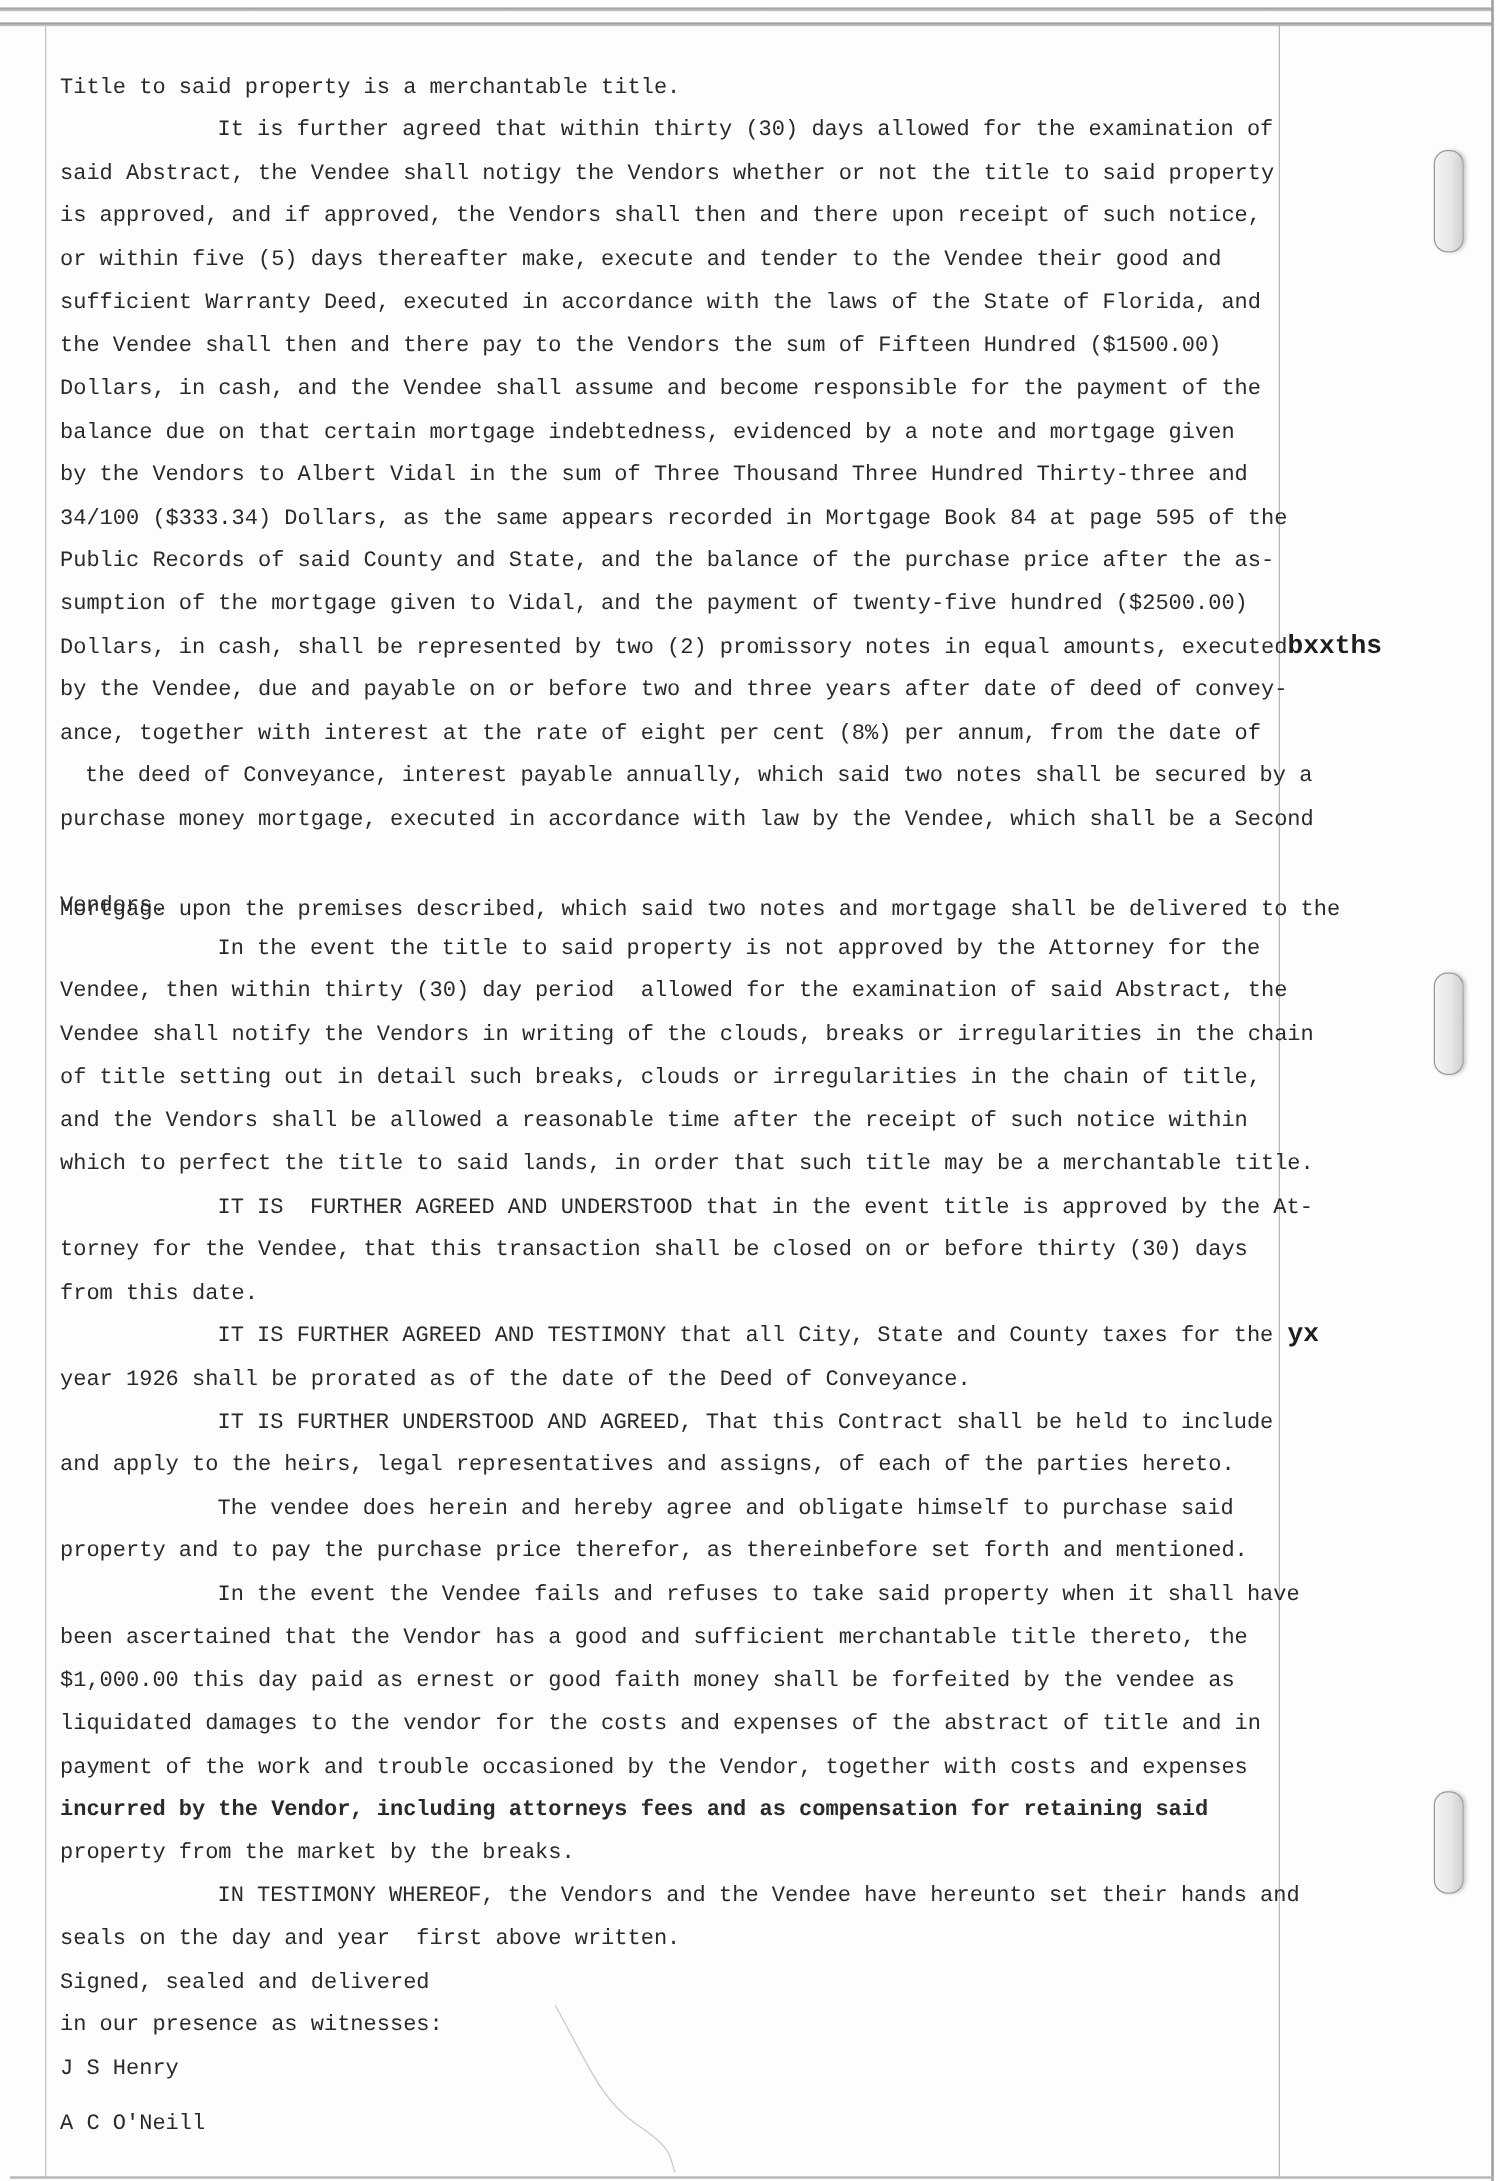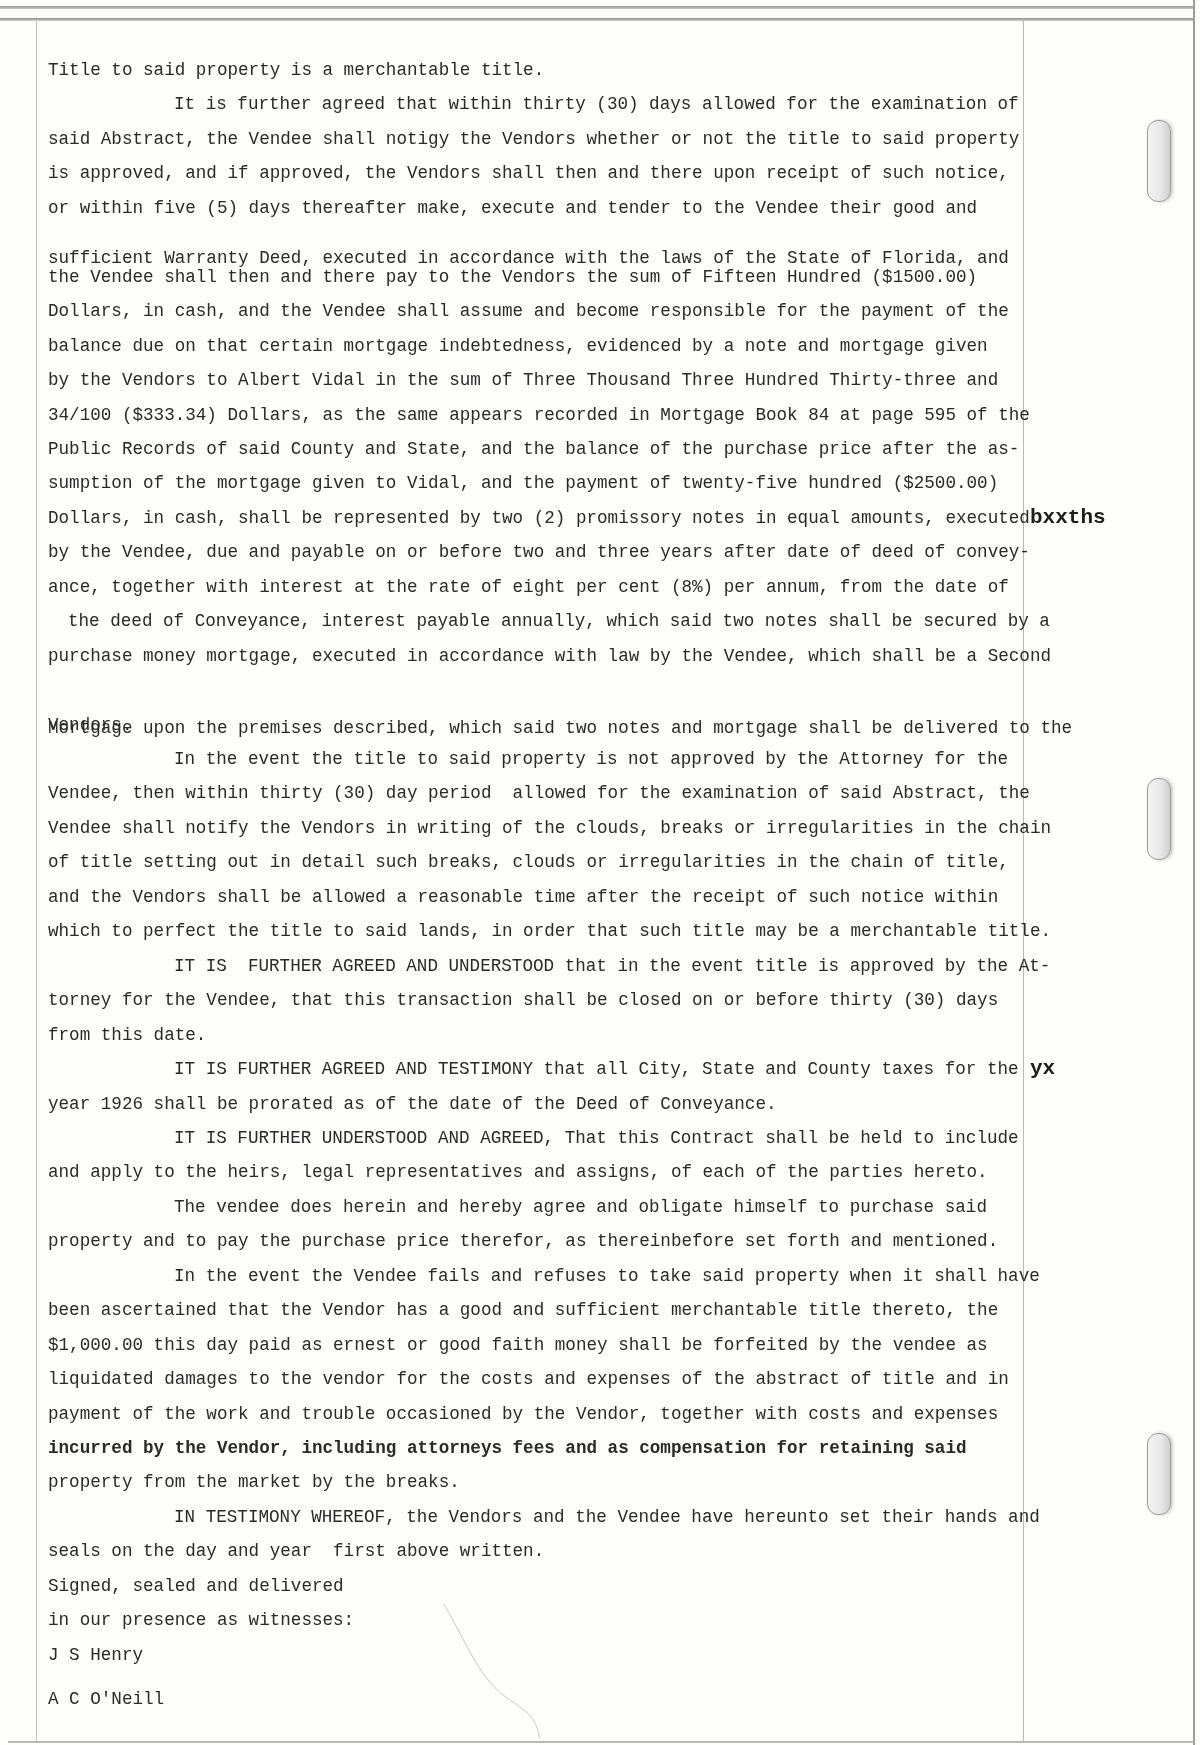--- a/index.html
+++ b/index.html
@@ -78,21 +78,21 @@
   <svg class="pencil-stroke" viewBox="0 0 120 140">
     <path d="M4 4 C 30 50, 40 80, 70 100 S 95 125, 100 138" stroke="#c8c8c8" stroke-width="1" fill="none"></path>
   </svg>
 
   <div class="text-body" id="text-body">
       <div class="line" style="top: 59px;">Title to said property is a merchantable title.</div>
       <div class="line indent" style="top: 93.45px;">It is further agreed that within thirty (30) days allowed for the examination of</div>
       <div class="line" style="top: 127.9px;">said Abstract, the Vendee shall notigy the Vendors whether or not the title to said property</div>
       <div class="line" style="top: 162.35px;">is approved, and if approved, the Vendors shall then and there upon receipt of such notice,</div>
       <div class="line" style="top: 196.8px;">or within five (5) days thereafter make, execute and tender to the Vendee their good and</div>
-      <div class="line" style="top: 231.25px; margin-top: 16px;">sufficient Warranty Deed, executed in accordance with the laws of the State of Florida, and</div>
+      <div class="line" style="top: 231.25px;">sufficient Warranty Deed, executed in accordance with the laws of the State of Florida, and</div>
       <div class="line" style="top: 265.7px;">the Vendee shall then and there pay to the Vendors the sum of Fifteen Hundred ($1500.00)</div>
       <div class="line" style="top: 300.15px;">Dollars, in cash, and the Vendee shall assume and become responsible for the payment of the</div>
       <div class="line" style="top: 334.6px;">balance due on that certain mortgage indebtedness, evidenced by a note and mortgage given</div>
       <div class="line" style="top: 369.05px;">by the Vendors to Albert Vidal in the sum of Three Thousand Three Hundred Thirty-three and</div>
       <div class="line" style="top: 403.5px;">34/100 ($333.34) Dollars, as the same appears recorded in Mortgage Book 84 at page 595 of the</div>
       <div class="line" style="top: 437.95px;">Public Records of said County and State, and the balance of the purchase price after the as-</div>
       <div class="line" style="top: 472.4px;">sumption of the mortgage given to Vidal, and the payment of twenty-five hundred ($2500.00)</div>
       <div class="line" style="top: 506.85px; font-family: Liberation Mono, monospace;">Dollars, in cash, shall be represented by two (2) promissory notes in equal amounts, executed</div>
       <div class="line" style="top: 541.3px;">by the Vendee, due and payable on or before two and three years after date of deed of convey-</div>
       <div class="line" style="top: 575.75px;">ance, together with interest at the rate of eight per cent (8%) per annum, from the date of</div>

